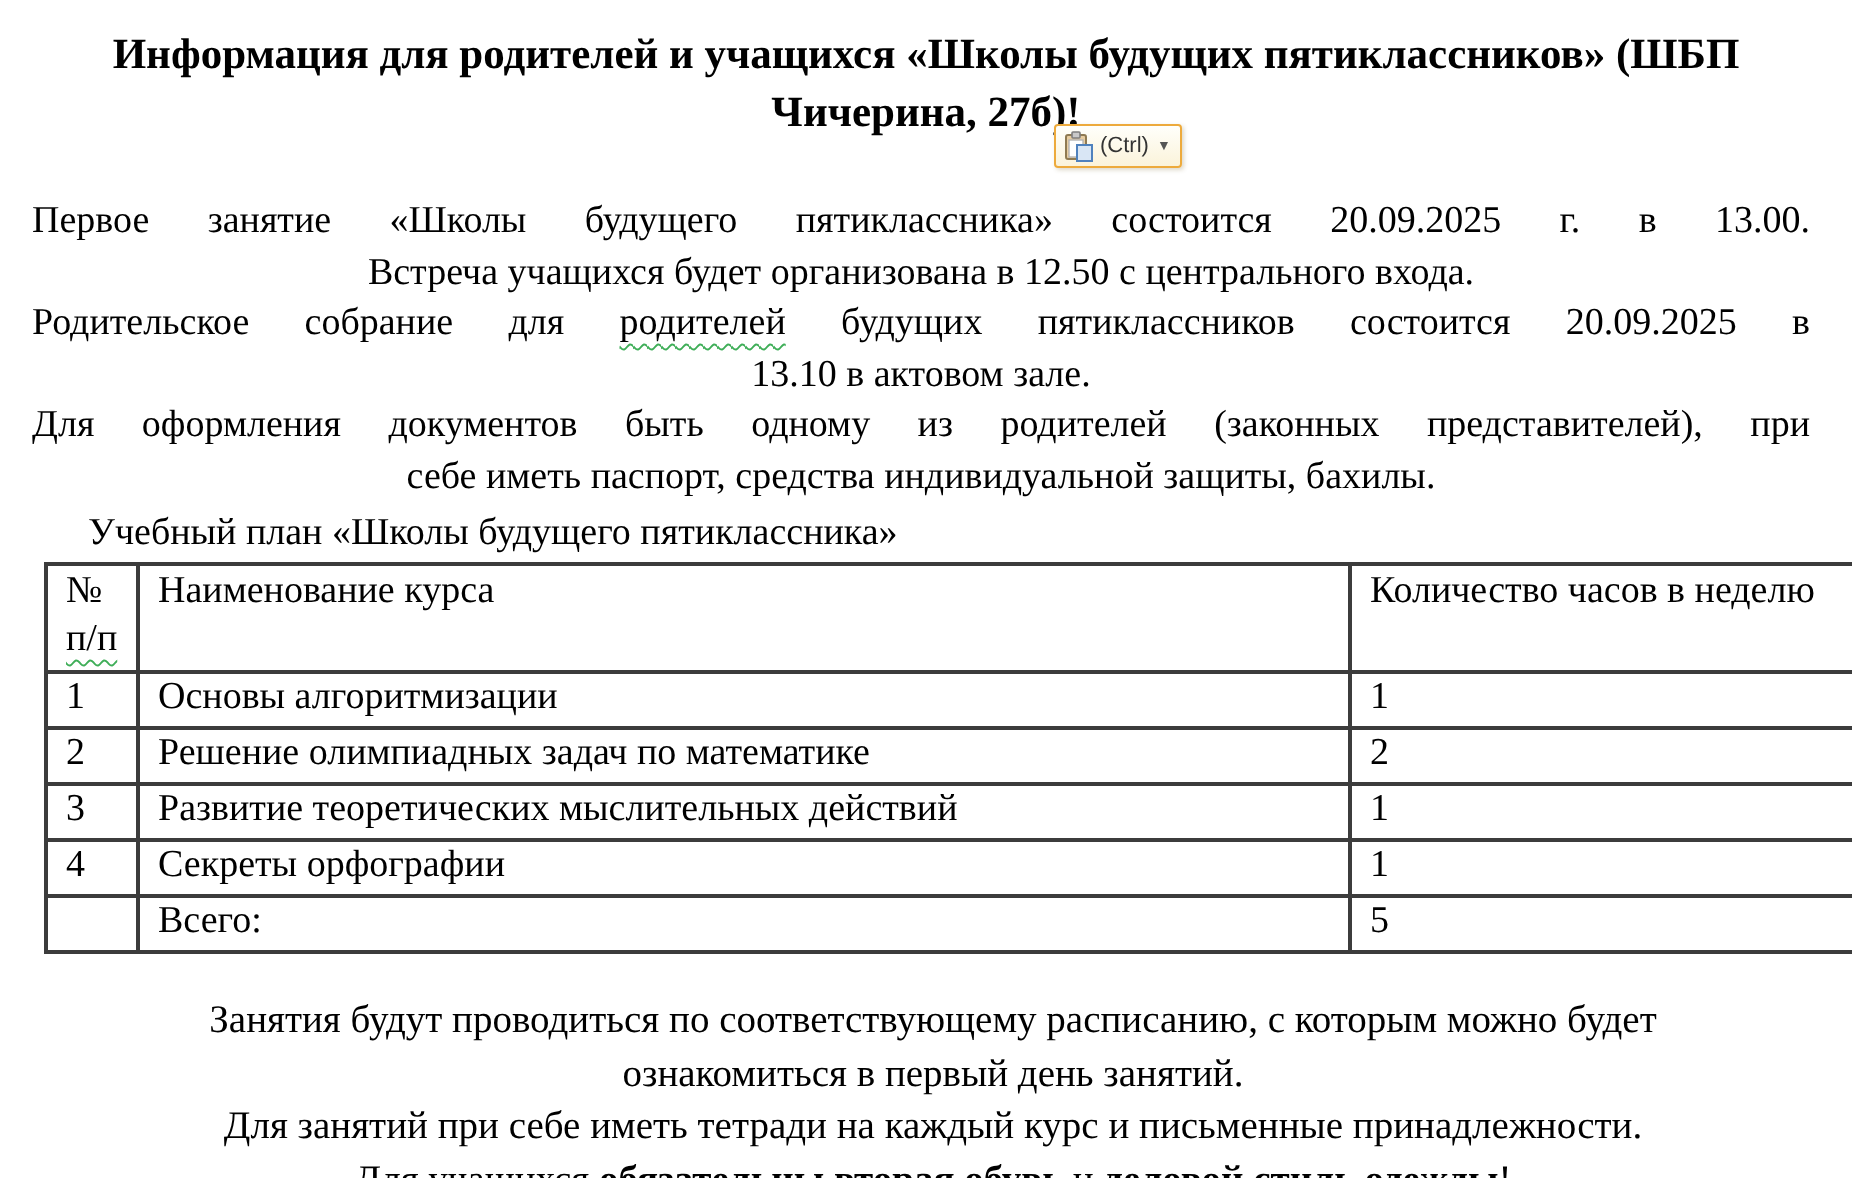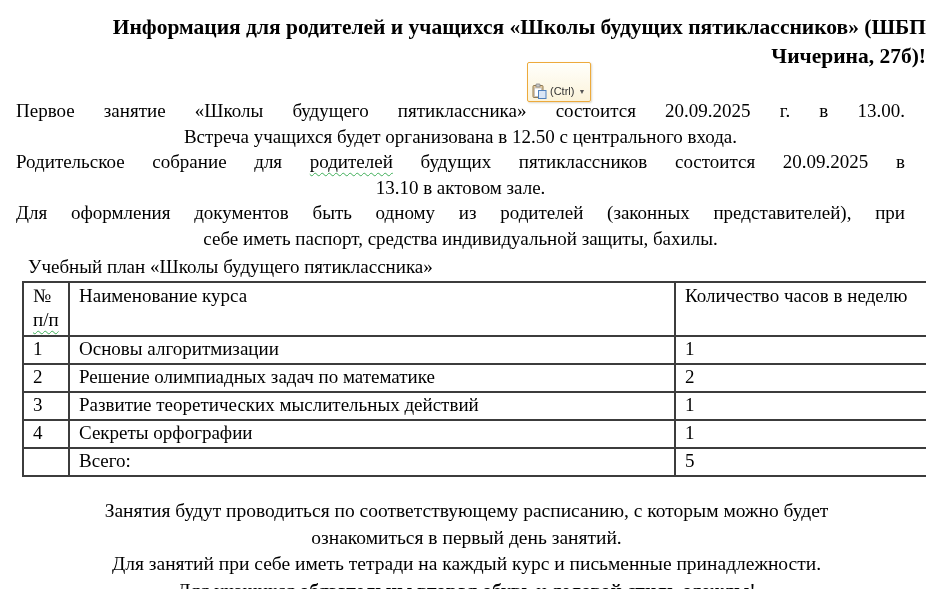--- a/index.html
+++ b/index.html
@@ -7,32 +7,32 @@
   .page {
     position:relative;
     width:926px; height:589px;
     background:#ffffff;
     color:#000;
     font-family:"Liberation Serif","DejaVu Serif",serif;
     overflow:hidden;
   }
   .doc-title {
     padding-top:13px;
-    text-align:right;
+    text-align:center;
     font-weight:bold;
     font-size:21.5px;
     line-height:29px;
   }
   .paste-btn {
     position:absolute;
     left:527px; top:62px;
     display:inline-flex;
     align-items:center;
     gap:3px;
-    padding:20px 5px 2px 3px;
+    padding:2px 5px 2px 3px;
     background:linear-gradient(#fffffb,#fbf3da);
     border:1px solid #edaa3c;
     border-radius:2px;
     box-shadow:1px 1px 2px rgba(120,100,40,.25);
     font-family:"Liberation Sans","DejaVu Sans",sans-serif;
     font-size:11px;
     color:#333;
     cursor:pointer;
   }
   .paste-btn .arrow { font-size:7px; color:#555; padding-left:1px; }
@@ -45,21 +45,21 @@
   .line.stretch { text-align:justify; text-align-last:justify; }
   .spellcheck {
     text-decoration:underline;
     text-decoration-style:wavy;
     text-decoration-color:#3fae58;
     text-decoration-thickness:1px;
     text-underline-offset:4px;
     text-decoration-skip-ink:none;
   }
   .table-caption {
-    margin:5px 21px 0 28px;
+    margin:5px 21px 0 44px;
     font-size:19px;
     line-height:22px;
   }
   table.curriculum {
     margin:3px 0 0 22px;
     width:879px;
     border-collapse:collapse;
     table-layout:fixed;
     font-size:19px;
   }

